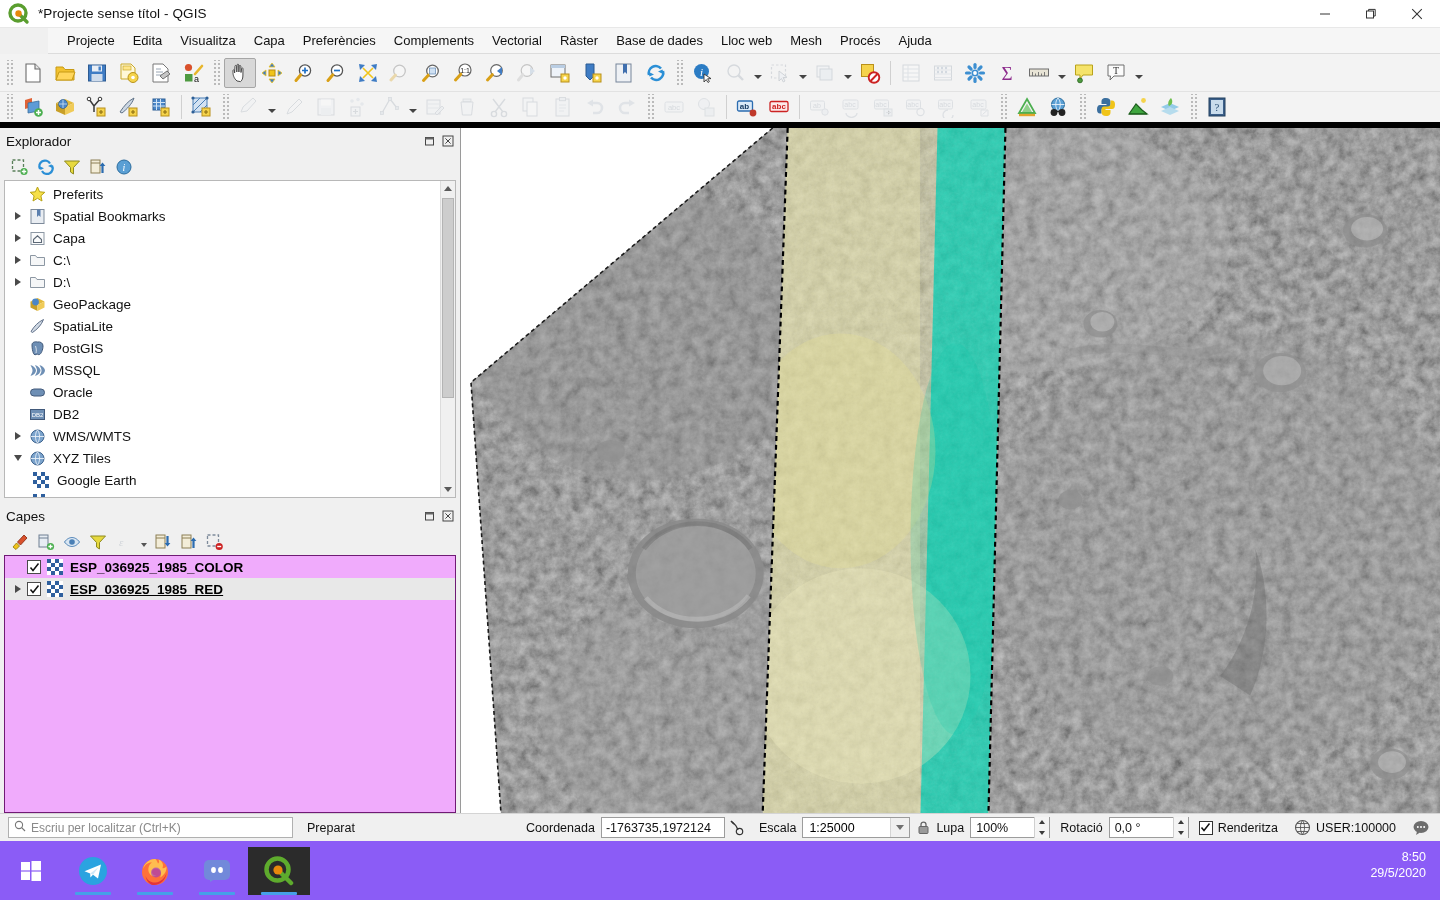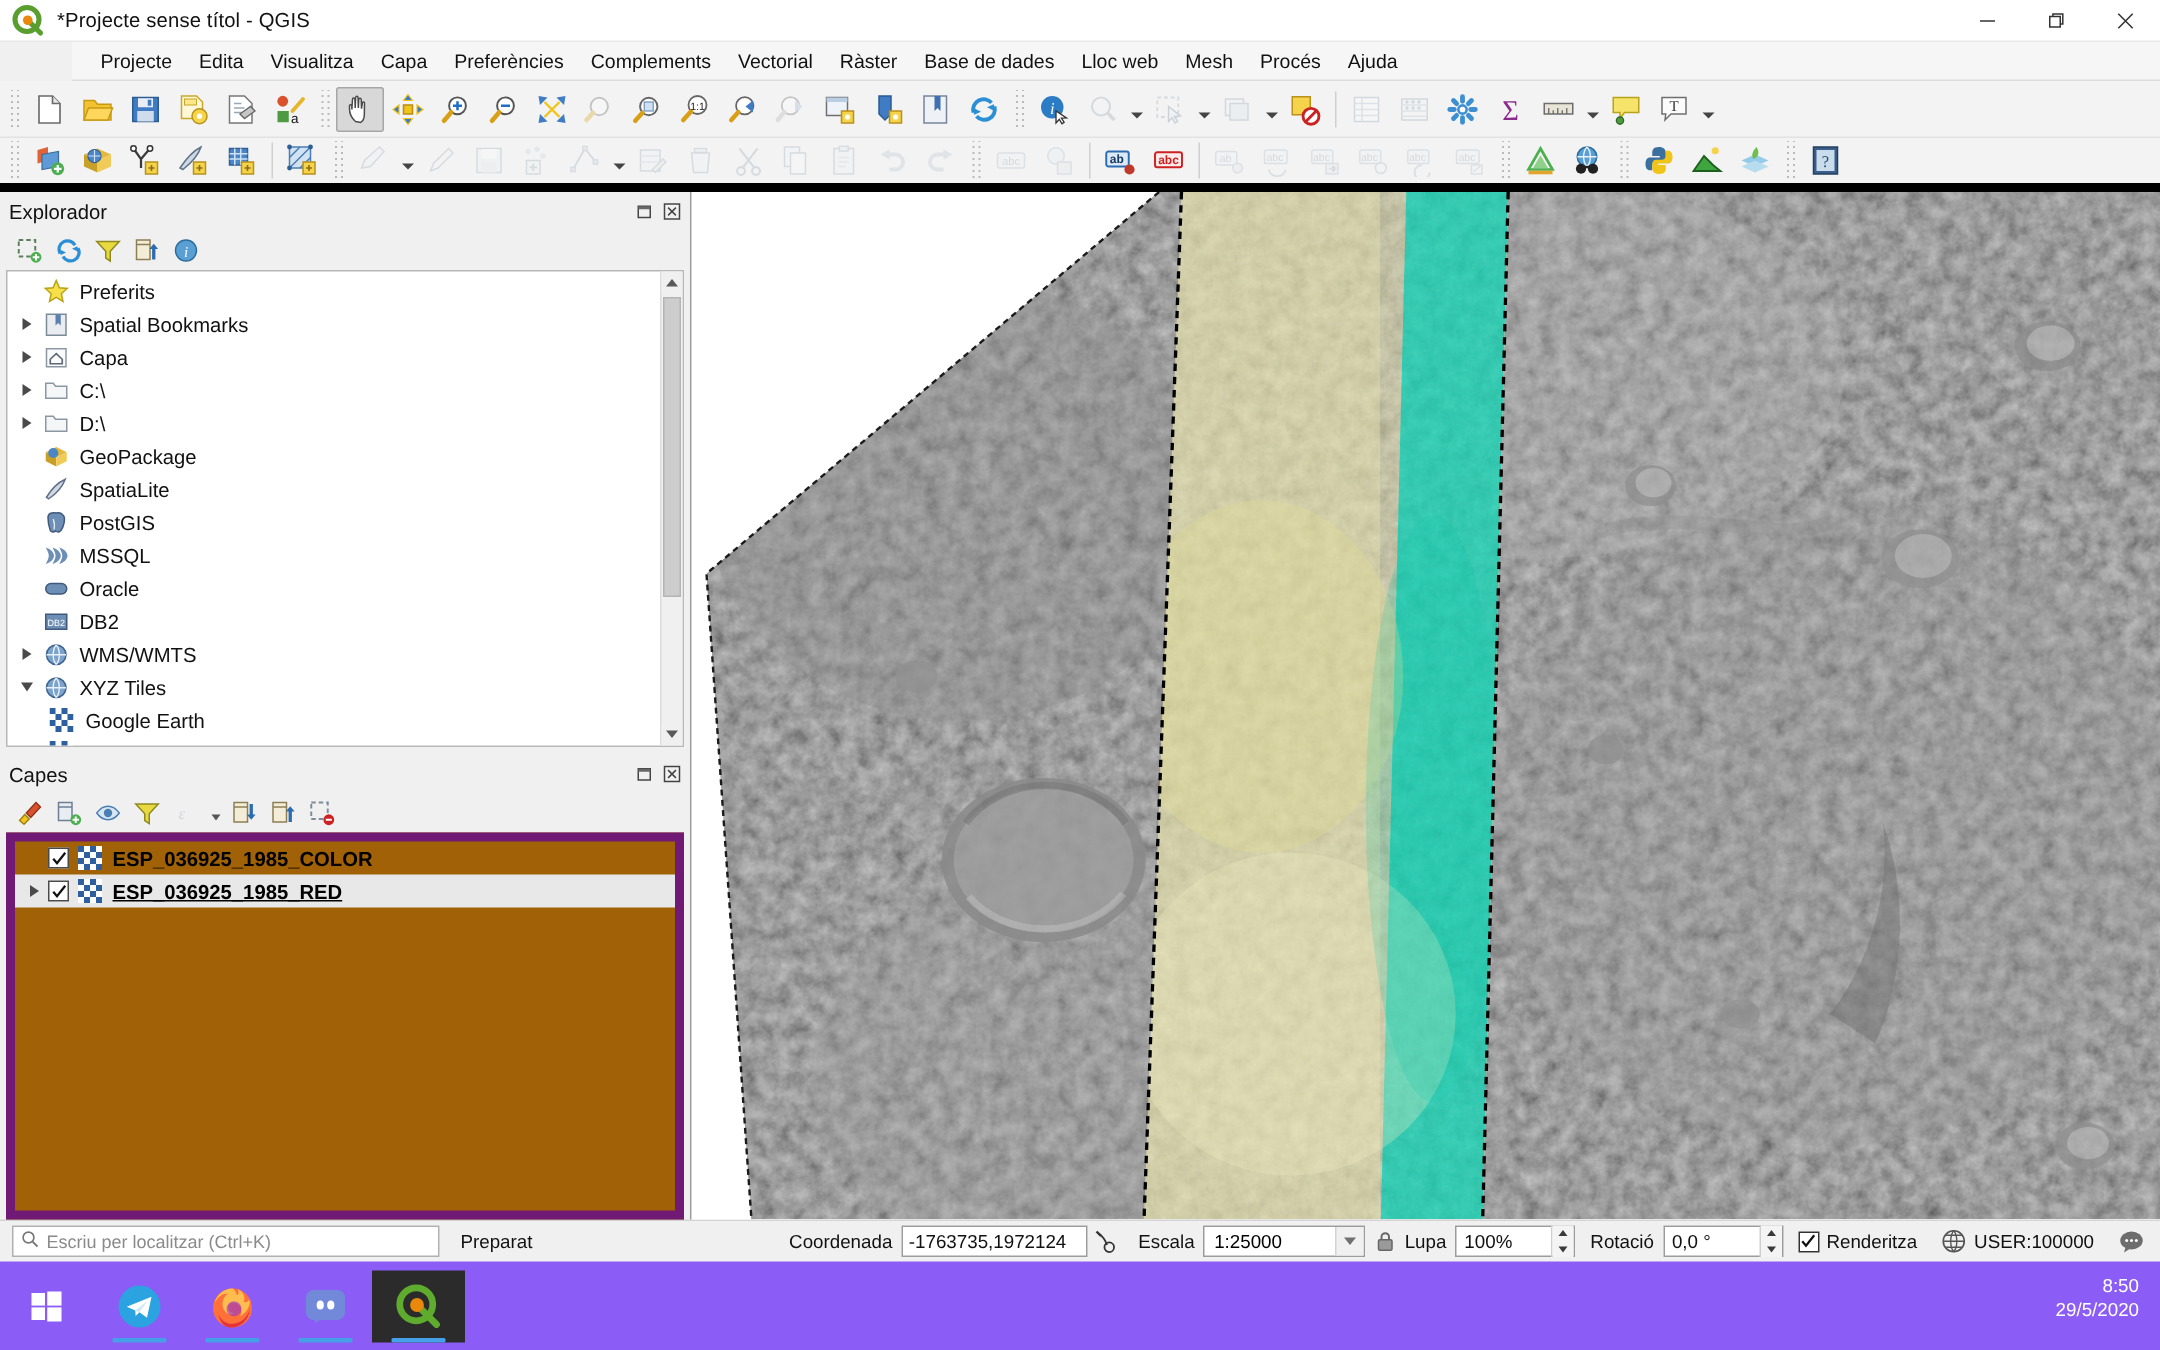--- a/index.html
+++ b/index.html
@@ -95,21 +95,21 @@
   .indent1 { padding-left:26px; }
 
   
   .vsb { position:absolute; right:0; top:0; bottom:0; width:15px; background:#f0f0f0; border-left:1px solid #dcdcdc;}
   .sb-up,.sb-dn{height:15px;display:flex;align-items:center;justify-content:center;background:#f0f0f0;}
   .sb-up i{width:0;height:0;border-left:4px solid transparent;border-right:4px solid transparent;border-bottom:5px solid #5a5a5a;}
   .sb-dn i{width:0;height:0;border-left:4px solid transparent;border-right:4px solid transparent;border-top:5px solid #5a5a5a;}
   .sb-thumb{position:absolute;left:1px;right:1px;background:#cdcdcd;border:1px solid #b4b4b4;}
 
   
-  .layers-wrap{ height:258px; background:#a16207; border:6px solid #701a75; margin:0 4px 0 4px; position:relative; overflow:hidden;}
+  .layers-wrap{ height:258px; background:#f0abfc; border:1px solid #701a75; margin:0 4px 0 4px; position:relative; overflow:hidden;}
   .lrow { height:22px; display:flex; align-items:center; padding-left:4px;}
   .lrow.sel { background:#e8e8e8; }
   .chk { width:14px;height:14px;border:1px solid #4a4a4a;background:#fff;margin-right:6px;
      display:flex;align-items:center;justify-content:center;flex:none;}
   .chk svg{display:block;}
   .rico{width:16px;height:16px;margin-right:7px;flex:none;}
   .llabel{font-size:13.5px;font-weight:bold;color:#000;}
   .llabel.ul{text-decoration:underline;}
 
   

